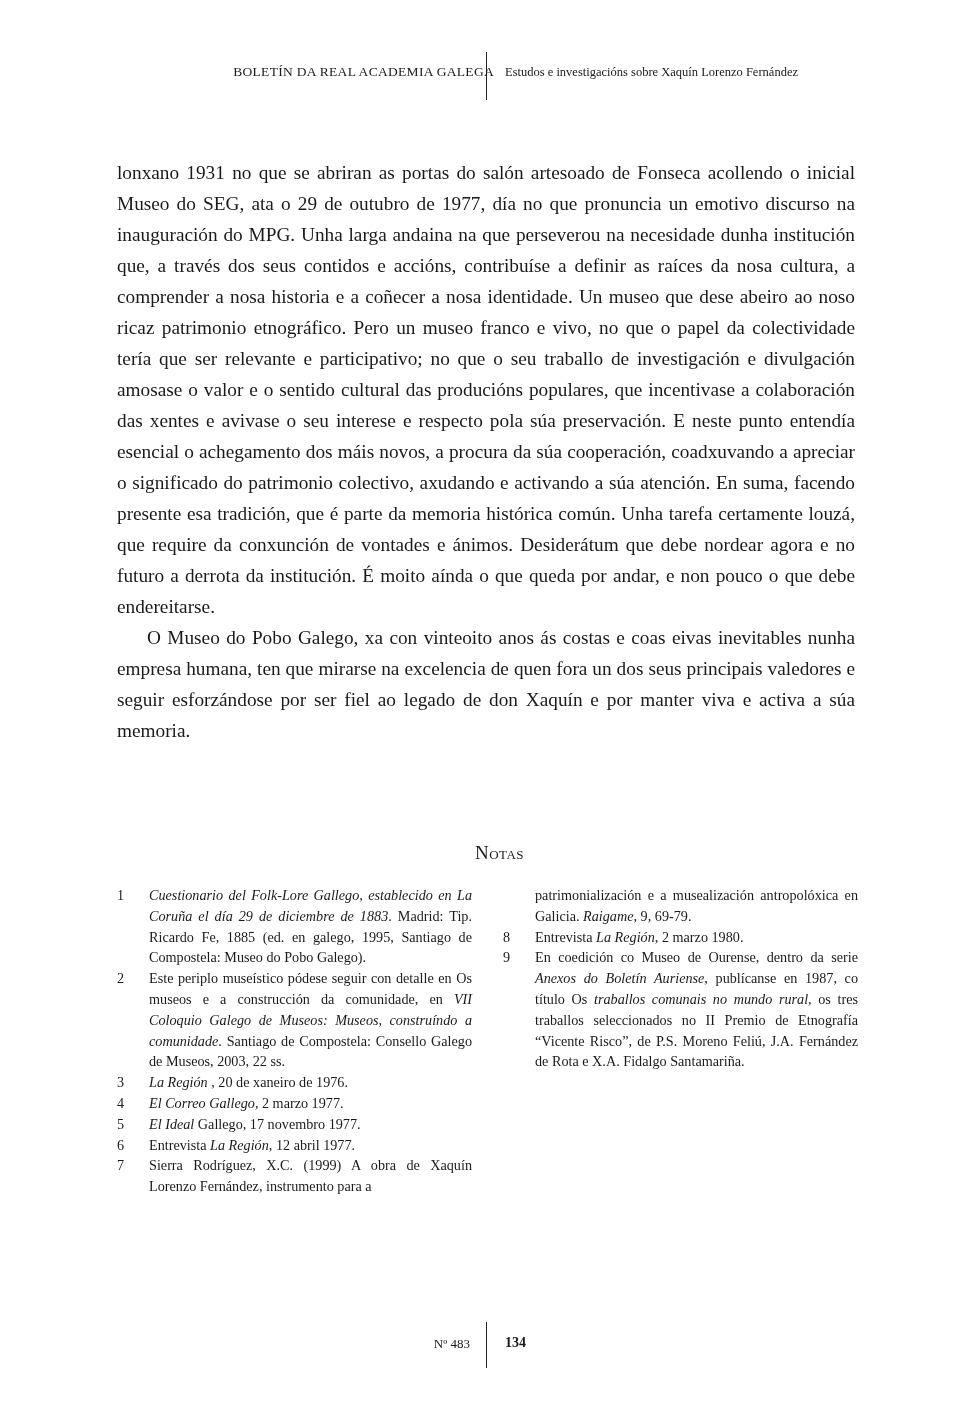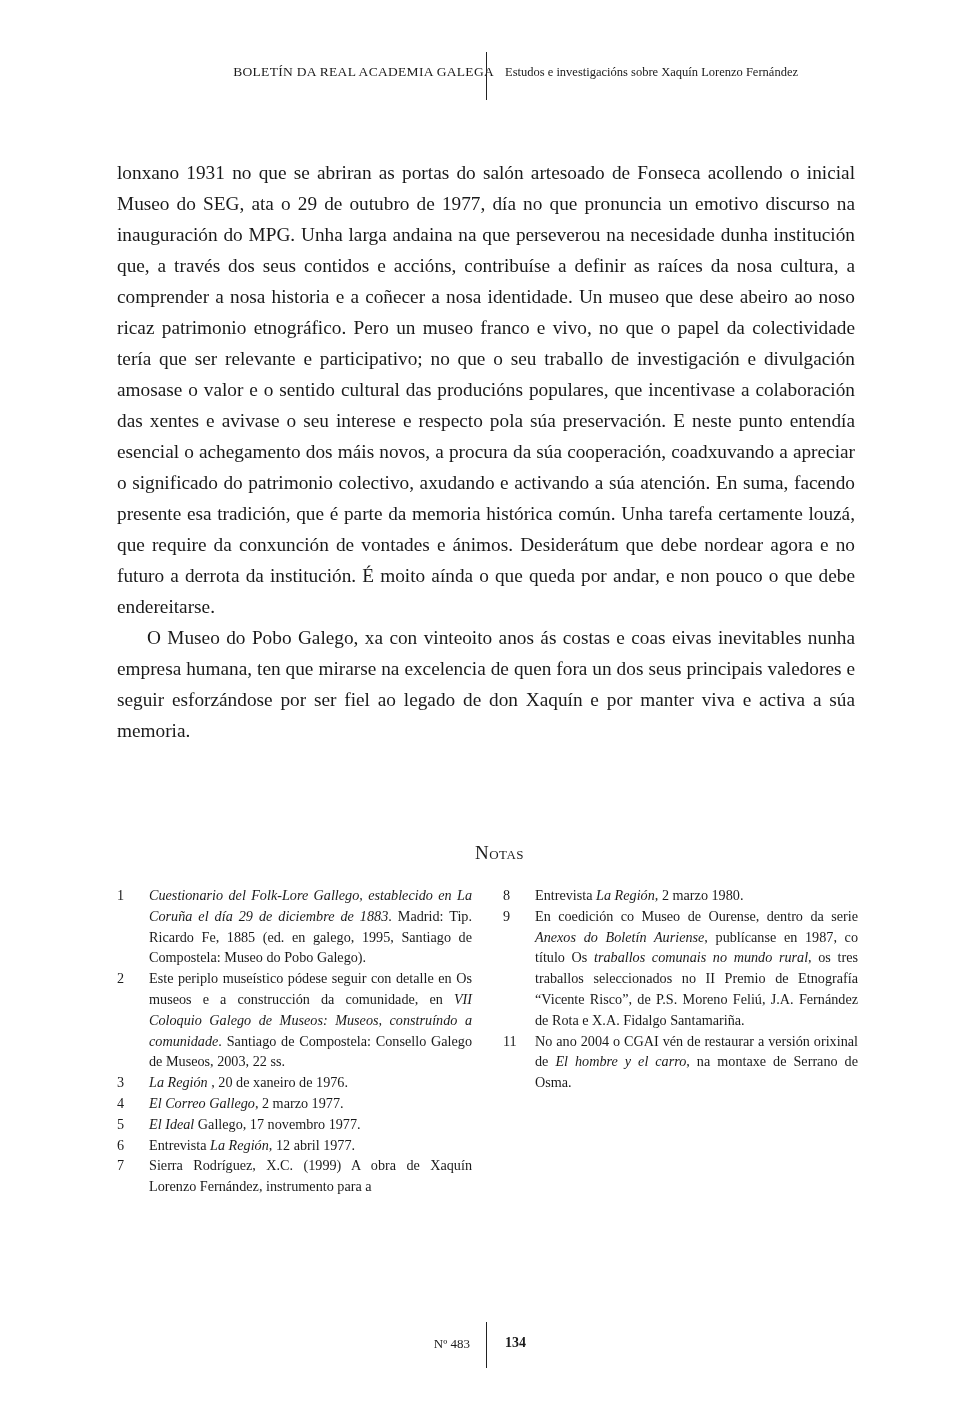--- a/index.html
+++ b/index.html
@@ -73,31 +73,28 @@
     <div class="note">
       <span class="note-num">6</span>
       <span class="note-text last"><span>Entrevista </span><i>La Región</i><span>, 12 abril 1977.</span></span>
     </div>
     <div class="note">
       <span class="note-num">7</span>
       <span class="note-text last"><span>Sierra Rodríguez, X.C. (1999) A obra de Xaquín Lorenzo Fernández, instrumento para a</span></span>
     </div>
   </div>
 <div class="notes-col right" id="notes-right">
+    <div class="note-cont last"><span>patrimonialización e a musealización antropolóxica en Galicia. </span><i>Raigame</i><span>, 9, 69-79.</span></div>
     <div class="note">
       <span class="note-num">8</span>
       <span class="note-text last"><span>Entrevista </span><i>La Región</i><span>, 2 marzo 1980.</span></span>
     </div>
     <div class="note">
       <span class="note-num">9</span>
       <span class="note-text last"><span>En coedición co Museo de Ourense, dentro da serie </span><i>Anexos do Boletín Auriense</i><span>, publícanse en 1987, co título Os </span><i>traballos comunais no mundo rural</i><span>, os tres traballos seleccionados no II Premio de Etnografía “Vicente Risco”, de P.S. Moreno Feliú, J.A. Fernández de Rota e X.A. Fidalgo Santamariña.</span></span>
-    </div>
-    <div class="note">
-      <span class="note-num">11</span>
-      <span class="note-text last"><span>No ano 2004 o CGAI vén de restaurar a versión orixinal de </span><i>El hombre y el carro</i><span>, na montaxe de Serrano de Osma.</span></span>
     </div>
   </div>
 
 <div class="footer">
   <div class="footer-issue">Nº 483</div>
   <div class="footer-rule"></div>
   <div class="footer-page">134</div>
 </div>
 
 </body></html>

